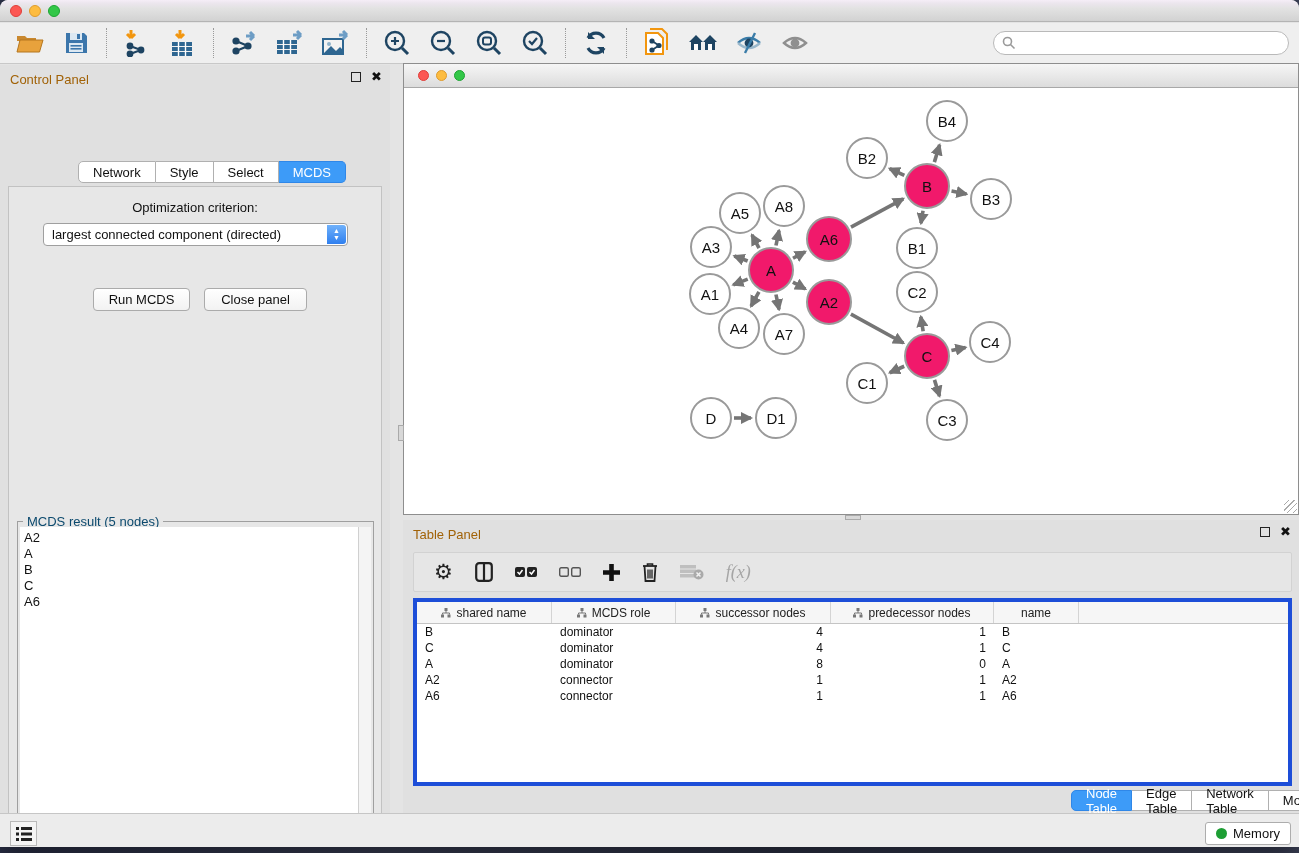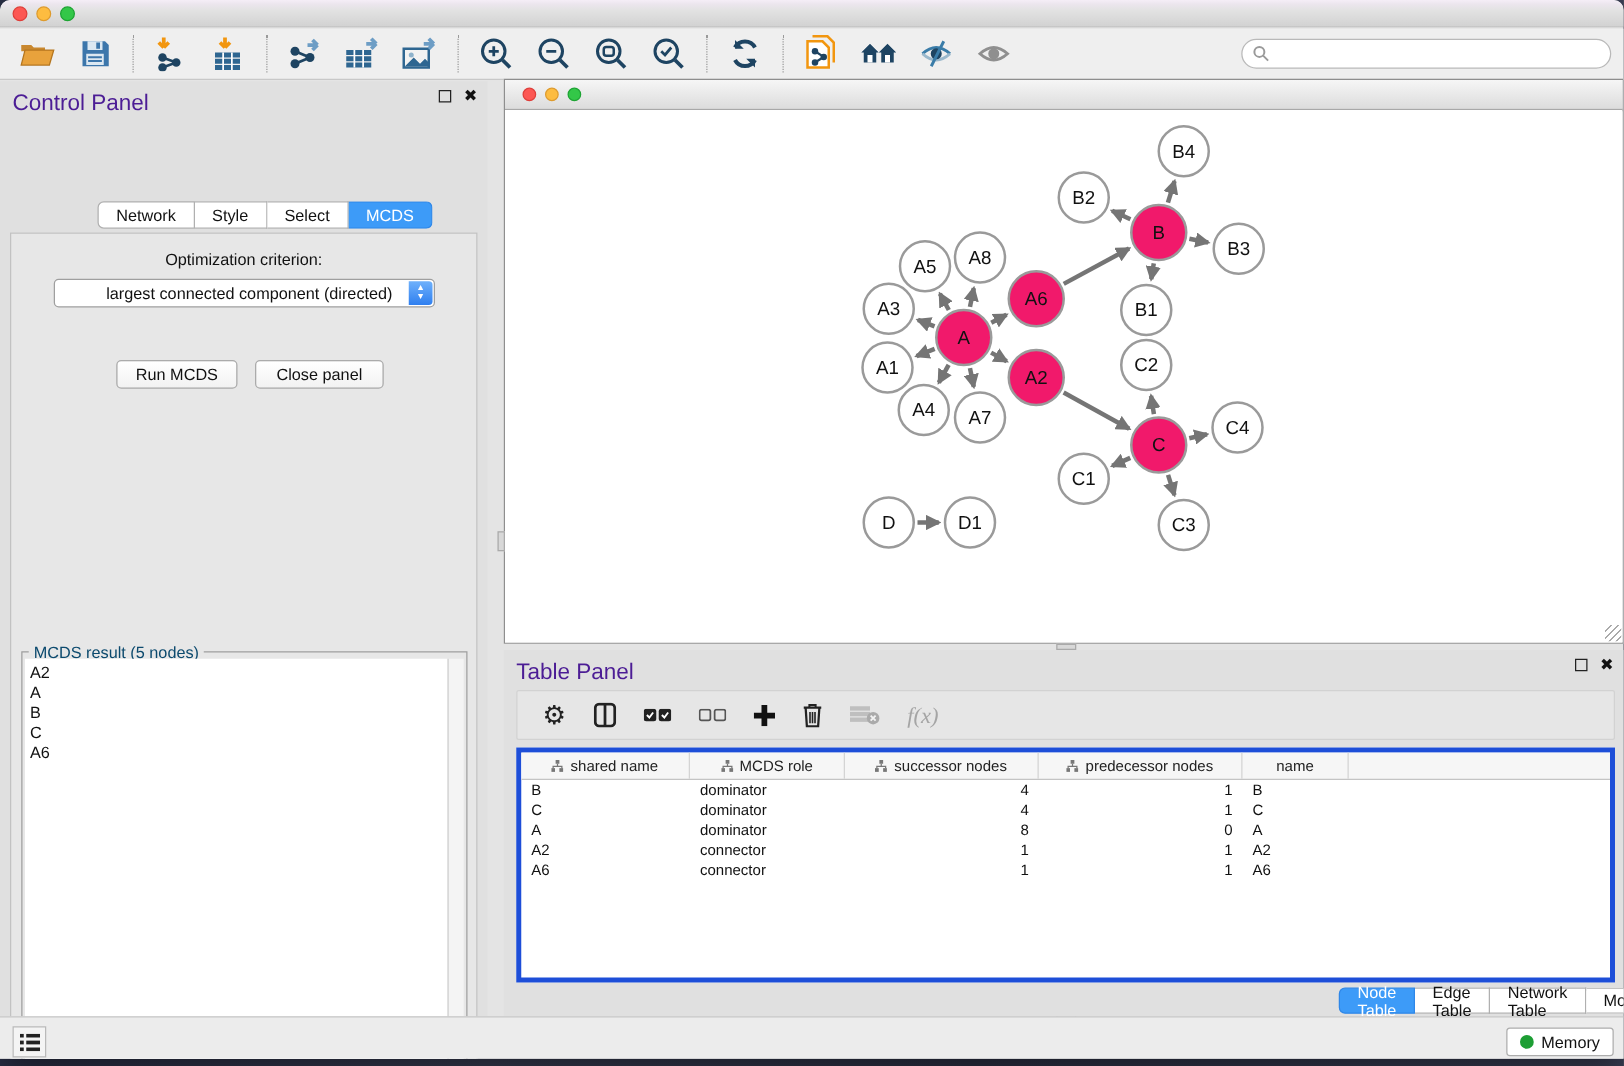--- a/index.html
+++ b/index.html
@@ -25,37 +25,37 @@
     border-bottom:1px solid #c8c8c8; display:flex; align-items:center; }
   .tb-group { display:flex; align-items:center; gap:14px; padding:0 14px; }
   .tb-sep { width:1px; height:30px; border-left:1px dotted #9a9a9a; }
   .tbi { width:32px; height:32px; display:flex; align-items:center; justify-content:center; position:relative; }
   .search-wrap { position:absolute; right:10px; top:8px; }
   .search-field { width:296px; height:24px; background:#fff; border:1px solid #b9b9b9; border-radius:12px;
     display:flex; align-items:center; padding-left:8px; color:#999; font-size:13px; }
 
   
   .cpanel { position:absolute; left:0; top:65px; width:390px; height:748px; background:#e0e0e0; }
-  .panel-head { position:absolute; left:10px; top:7px; font-size:18px; color:#4c1d95; }
+  .panel-head { position:absolute; left:10px; top:7px; font-size:13px; color:#a16207; }
   .phead-icons { position:absolute; right:8px; top:7px; display:flex; gap:10px; align-items:center; }
   .ph-float { width:10px; height:10px; border:1.5px solid #222; }
   .ph-close { font-size:13px; font-weight:bold; color:#111; line-height:10px; }
   .seg { position:absolute; display:flex; }
   .seg .seg-btn { height:22px; background:#fff; border:1px solid #b0b0b0; border-left:none;
     font-size:13px; color:#111; display:flex; align-items:center; justify-content:center; padding:0 14px; }
   .seg .seg-btn:first-child { border-left:1px solid #b0b0b0; border-radius:5px 0 0 5px; }
   .seg .seg-btn:last-child { border-radius:0 5px 5px 0; }
   .seg .seg-btn.active { background:#3d9bf8; border-color:#2f87e8; color:#fff; }
   .cp-tabs { left:78px; top:96px; position:absolute; }
   .cp-box { position:absolute; left:8px; top:121px; width:374px; height:680px; background:#e7e7e7;
     border:1px solid #c2c2c2; }
   .opt-label { position:absolute; width:100%; text-align:center; top:13px; font-size:13px; color:#111; }
   .combo { position:absolute; left:34px; top:36px; width:305px; height:23px; background:#fff;
     border:1px solid #9f9f9f; border-radius:4px; font-size:13px; color:#111;
-    display:flex; align-items:center; padding-left:8px;justify-content:center; }
+    display:flex; align-items:center; padding-left:8px; }
   .combo .stepper { position:absolute; right:1px; top:1px; bottom:1px; width:19px; border-radius:0 3px 3px 0;
     background:linear-gradient(#6fb1fb,#2f7fef); display:flex; flex-direction:column; align-items:center; justify-content:center; gap:1px; }
   .combo .stepper span { color:#fff; font-size:7px; line-height:6px; }
   .btn { position:absolute; height:23px; background:linear-gradient(#ffffff,#f2f2f2); border:1px solid #ababab;
     border-radius:4px; font-size:13px; color:#111; display:flex; align-items:center; justify-content:center;margin-top:32px; }
   .groupbox { position:absolute; left:8px; top:334px; width:357px; height:339px; border:1px solid #9f9f9f; }
   .groupbox .gb-title { position:absolute; left:5px; top:-8px; background:#e7e7e7; padding:0 4px; font-size:13px; color:#0c4a6e; }
   .gb-list { position:absolute; left:2px; top:5px; right:15px; bottom:2px; background:#fff; font-size:13px; color:#111;
     padding:3px 0 0 4px; line-height:16px; }
   .gb-scroll { position:absolute; top:5px; right:2px; bottom:2px; width:13px; background:#f4f4f4; border-left:1px solid #d0d0d0; }

